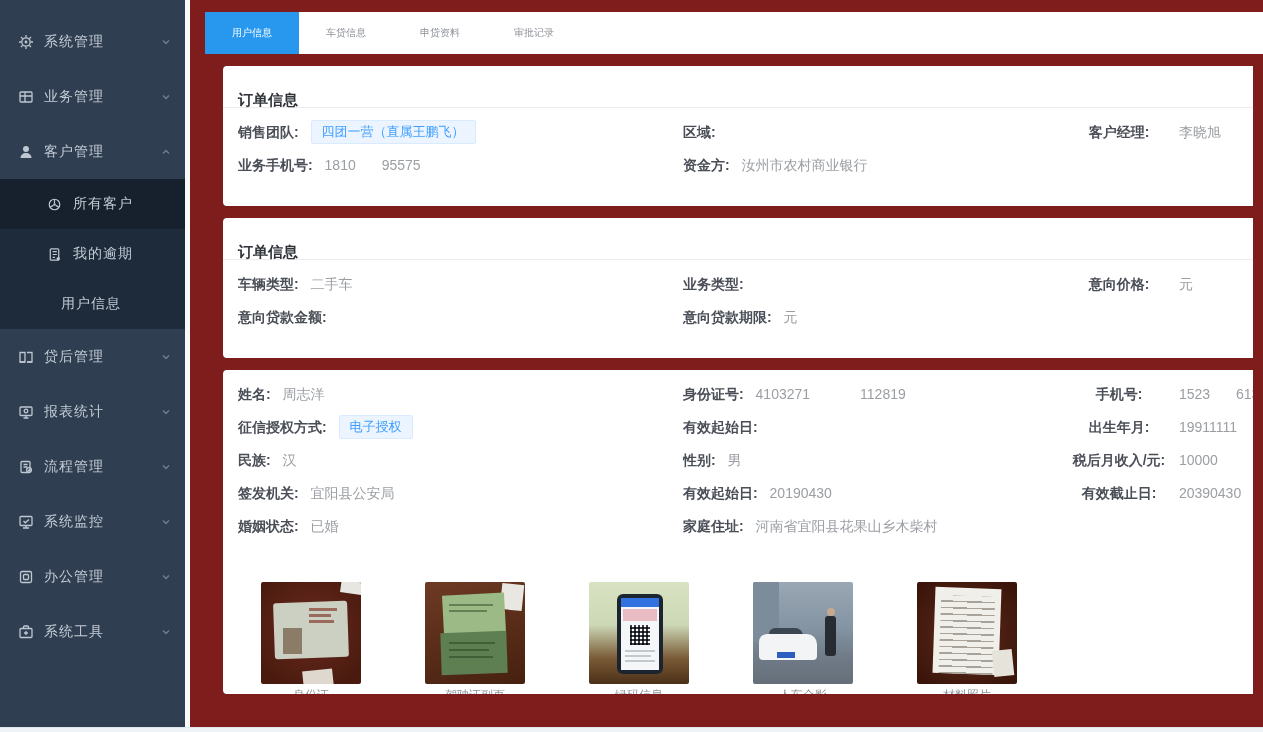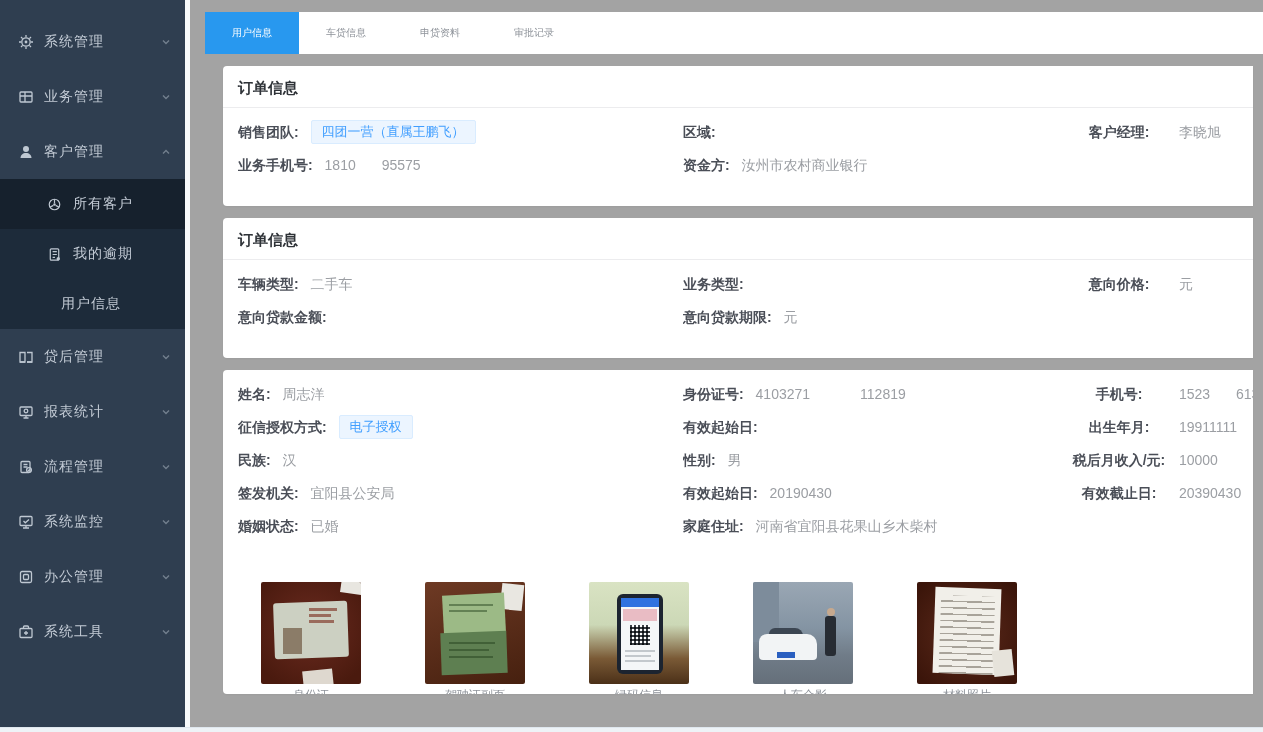--- a/index.html
+++ b/index.html
@@ -1,18 +1,18 @@
 <!DOCTYPE html>
 <html><head>
 <meta charset="utf-8">
 <style>
   * { margin:0; padding:0; box-sizing:border-box; }
   html,body { width:1263px; height:732px; overflow:hidden;
     font-family:"Liberation Sans","DejaVu Sans",sans-serif; font-size:14px; }
-  .app { display:flex; width:1263px; height:732px; background:#a3a3a3; position:relative; }
+  .app { display:flex; width:1263px; height:732px; background:#7f1d1d; position:relative; }
 
   
   .sidebar { width:185px; height:727px; background:#2f3e50; flex:0 0 185px; padding-top:14px; }
   .menu-item { height:55px; display:flex; align-items:center; padding:0 14px 0 18px;
     color:#c3cbd5; cursor:pointer; }
   .menu-item .micon { width:16px; height:16px; margin-right:10px; flex:0 0 16px; display:flex; align-items:center; }
   .menu-item .mlabel { flex:1; font-size:14px; letter-spacing:1px; }
   .menu-item .chev { opacity:.7; }
   .submenu { background:#1d2b3a; }
   .submenu .menu-item { height:50px; padding-left:47px; }
@@ -25,21 +25,21 @@
   .gutter { width:5px; height:727px; background:#f7f9fa; flex:0 0 5px; }
   .main { flex:1; height:727px; overflow:hidden; position:relative; }
 
   .tabbar { margin:12px 0 0 15px; height:42px; background:#ffffff; display:flex; align-items:stretch; }
   .tab { width:94px; display:flex; align-items:center; justify-content:center;
     color:#8d9299; font-size:10px; cursor:pointer; }
   .tab.active { background:#2898ef; color:#ffffff; }
 
   .card { margin:12px 0 0 33px; width:1030px; background:#ffffff; border-radius:4px 0 0 4px;
     box-shadow:0 1px 2px rgba(0,0,0,.04); }
-  .card-title { height:42px; line-height:44px; padding:0 15px; font-size:15px; font-weight:700;
+  .card-title { height:42px; line-height:44px; padding:12px 15px; font-size:15px; font-weight:700;
     color:#2f3338; border-bottom:1px solid #ececee; }
   .card-body { padding:8px 0 24px 15px; display:grid; grid-template-columns:445px 388px 1fr; }
   .field { height:33px; line-height:33px; white-space:nowrap; overflow:hidden; }
   .flabel { font-weight:700; color:#4a4e57; margin-right:8px; }
   .fvalue { color:#9b9ea3; }
   .c3 .flabel { display:inline-block; min-width:96px; text-align:center; }
   .tag { display:inline-block; background:#ecf5ff; border:1px solid #d9ecff; color:#409eff;
     border-radius:2px; padding:0 10px; height:24px; line-height:22px; font-size:13px;
     vertical-align:1px; cursor:pointer; }
   .redact { display:inline-block; width:26px; height:14px; background:#ffffff; vertical-align:-2px; }

